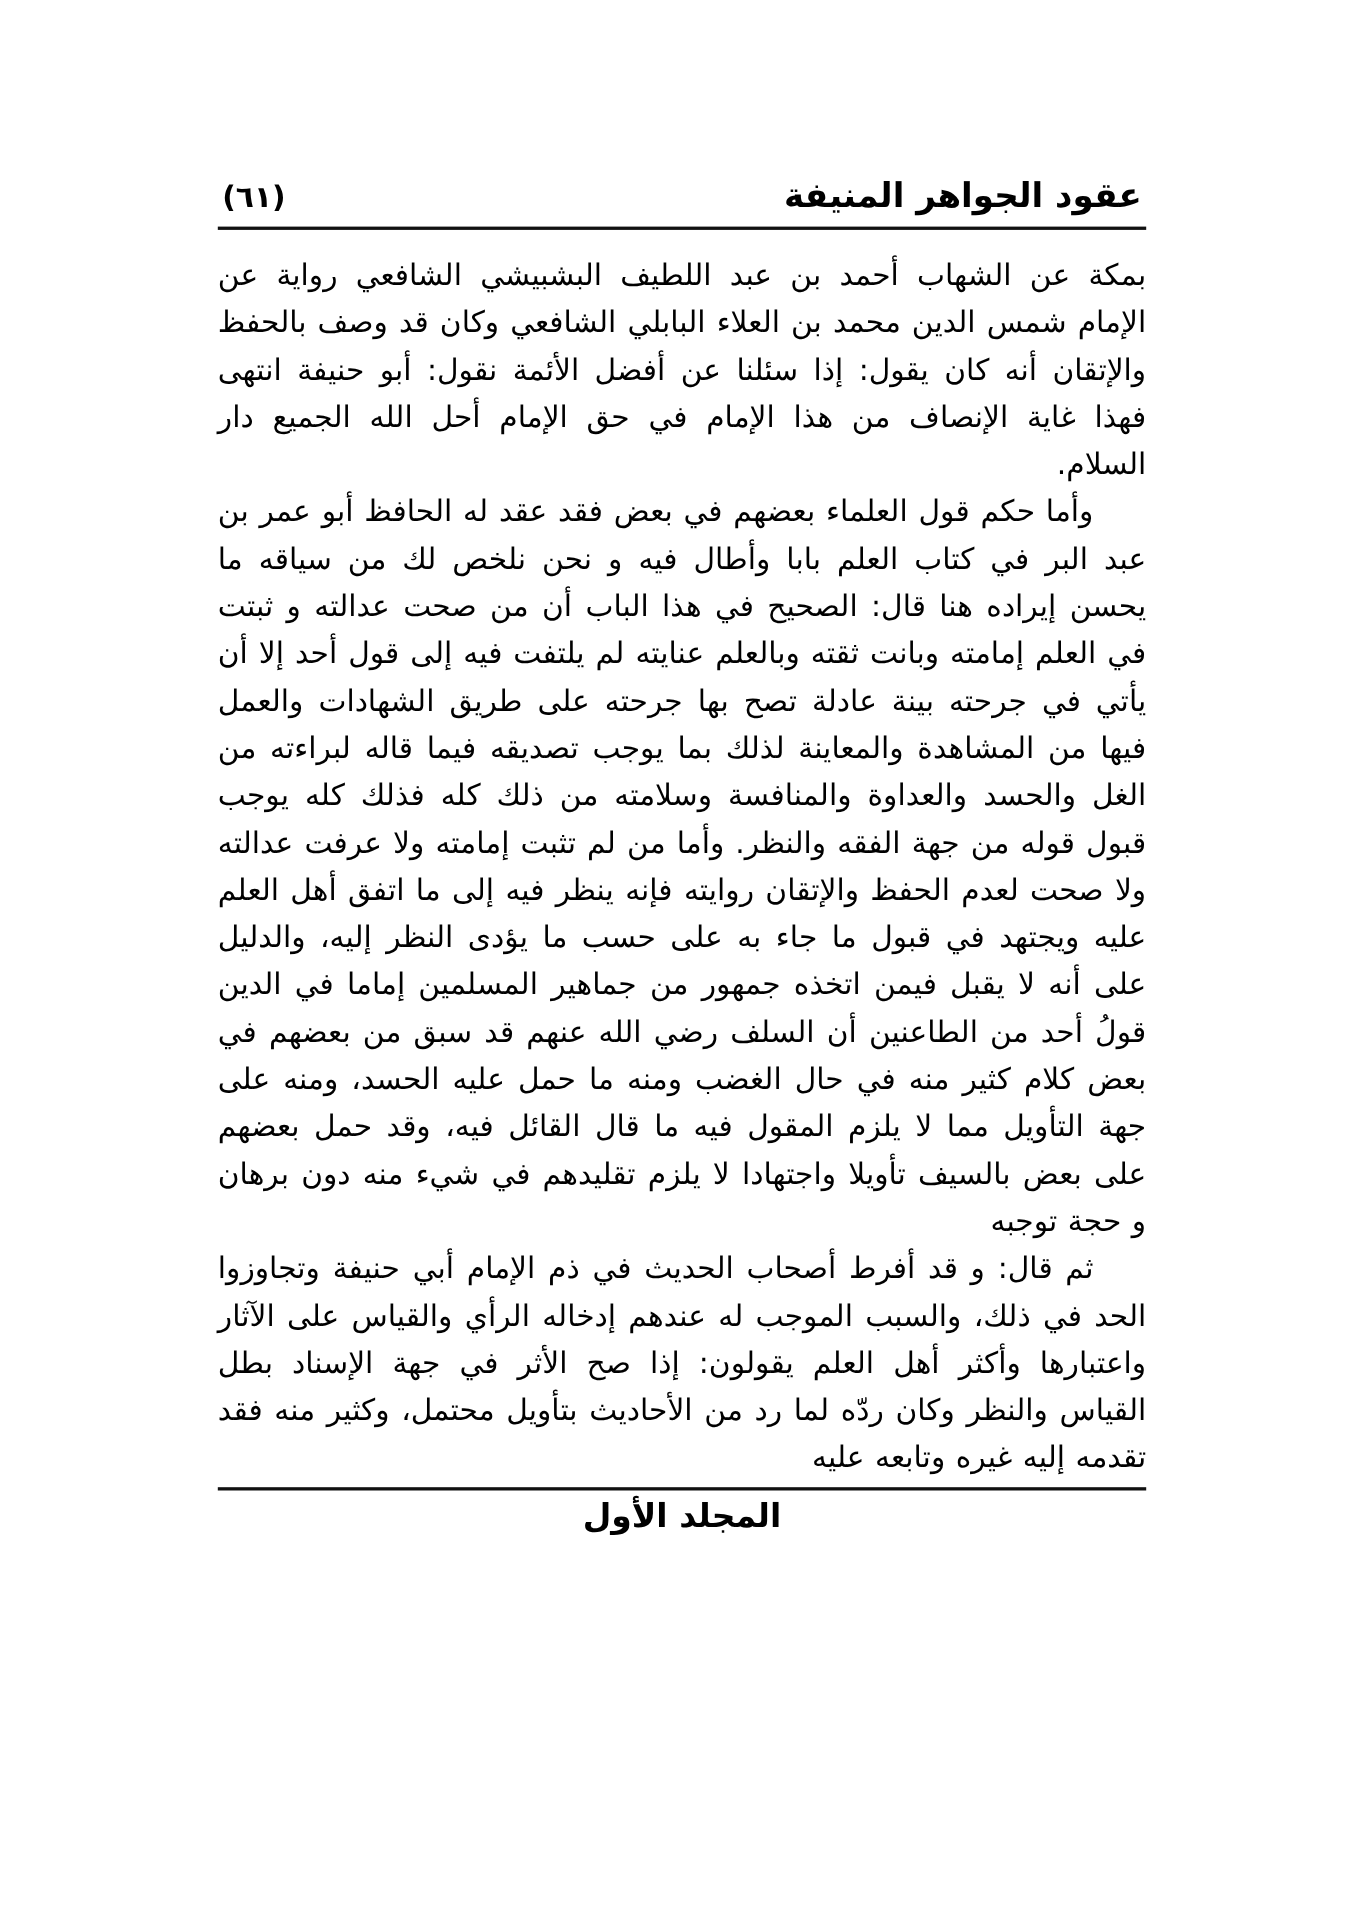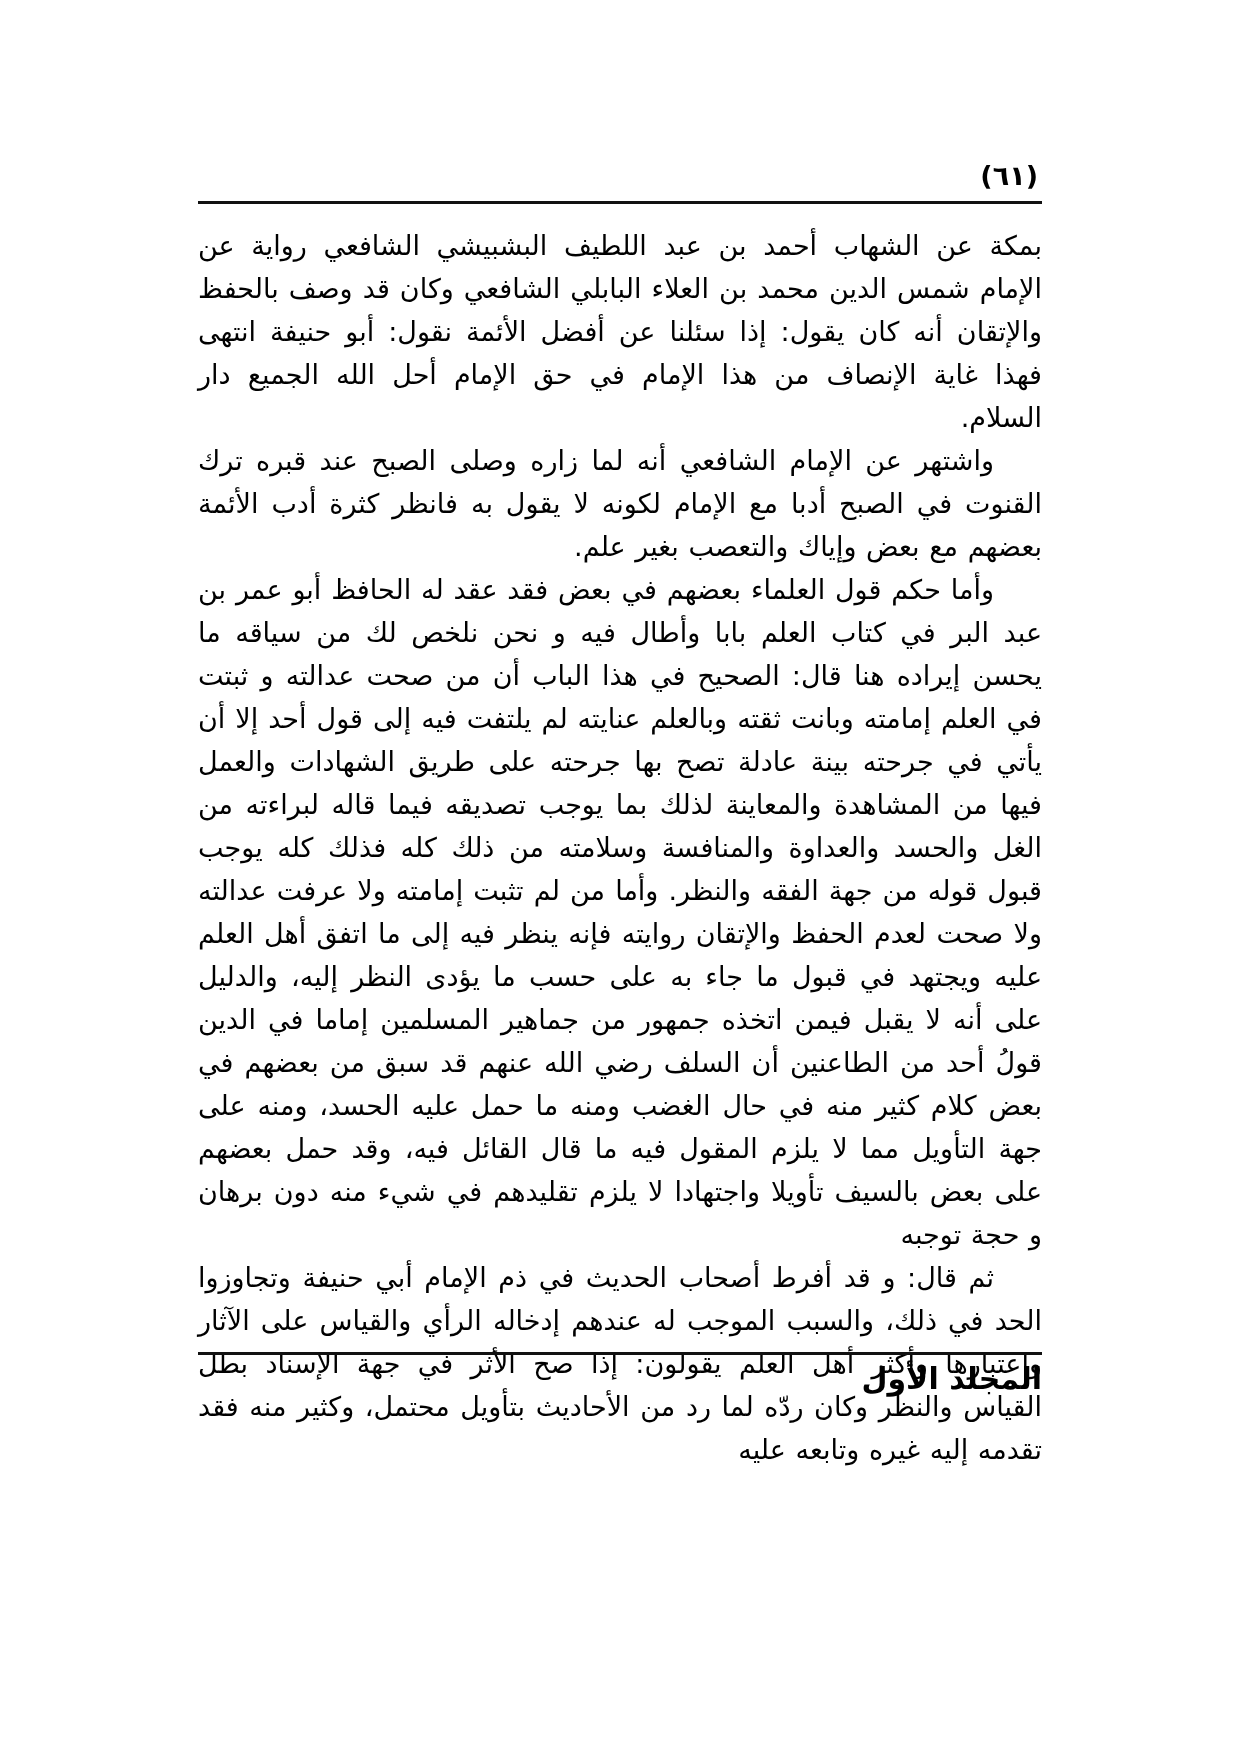--- a/index.html
+++ b/index.html
@@ -55,44 +55,44 @@
   }
   .body-text p.indent {
     text-indent: 48px;
   }
   .footer {
     position: absolute;
     top: 1352px;
     left: 198px;
     right: 198px;
     border-top: 3px solid #111111;
-    text-align: right;
+    text-align: center;
     direction: rtl;
   }
   .footer .footer-label {
     display: inline-block;
     margin-top: 6px;
     font-size: 30px;
     font-weight: bold;
   }
 </style>
 </head>
 <body>
 
 <div class="page">
 
   <div class="content">
 
     <div class="header">
+      <span class="book-title">عقود الجواهر المنيفة</span>
       <span class="page-number">(٦١)</span>
     </div>
 
     <div class="body-text">
       <p>بمكة عن الشهاب أحمد بن عبد اللطيف البشبيشي الشافعي رواية عن الإمام شمس الدين محمد بن العلاء البابلي الشافعي وكان قد وصف بالحفظ والإتقان أنه كان يقول: إذا سئلنا عن أفضل الأئمة نقول: أبو حنيفة انتهى فهذا غاية الإنصاف من هذا الإمام في حق الإمام أحل الله الجميع دار السلام.</p>
-      <p class="indent">واشتهر عن الإمام الشافعي أنه لما زاره وصلى الصبح عند قبره ترك القنوت في الصبح أدبا مع الإمام لكونه لا يقول به فانظر كثرة أدب الأئمة بعضهم مع بعض وإياك والتعصب بغير علم.</p>
       <p class="indent">وأما حكم قول العلماء بعضهم في بعض فقد عقد له الحافظ أبو عمر بن عبد البر في كتاب العلم بابا وأطال فيه و نحن نلخص لك من سياقه ما يحسن إيراده هنا قال: الصحيح في هذا الباب أن من صحت عدالته و ثبتت في العلم إمامته وبانت ثقته وبالعلم عنايته لم يلتفت فيه إلى قول أحد إلا أن يأتي في جرحته بينة عادلة تصح بها جرحته على طريق الشهادات والعمل فيها من المشاهدة والمعاينة لذلك بما يوجب تصديقه فيما قاله لبراءته من الغل والحسد والعداوة والمنافسة وسلامته من ذلك كله فذلك كله يوجب قبول قوله من جهة الفقه والنظر. وأما من لم تثبت إمامته ولا عرفت عدالته ولا صحت لعدم الحفظ والإتقان روايته فإنه ينظر فيه إلى ما اتفق أهل العلم عليه ويجتهد في قبول ما جاء به على حسب ما يؤدى النظر إليه، والدليل على أنه لا يقبل فيمن اتخذه جمهور من جماهير المسلمين إماما في الدين قولُ أحد من الطاعنين أن السلف رضي الله عنهم قد سبق من بعضهم في بعض كلام كثير منه في حال الغضب ومنه ما حمل عليه الحسد، ومنه على جهة التأويل مما لا يلزم المقول فيه ما قال القائل فيه، وقد حمل بعضهم على بعض بالسيف تأويلا واجتهادا لا يلزم تقليدهم في شيء منه دون برهان و حجة توجبه</p>
       <p class="indent">ثم قال: و قد أفرط أصحاب الحديث في ذم الإمام أبي حنيفة وتجاوزوا الحد في ذلك، والسبب الموجب له عندهم إدخاله الرأي والقياس على الآثار واعتبارها وأكثر أهل العلم يقولون: إذا صح الأثر في جهة الإسناد بطل القياس والنظر وكان ردّه لما رد من الأحاديث بتأويل محتمل، وكثير منه فقد تقدمه إليه غيره وتابعه عليه</p>
     </div>
 
   </div>
 
   <div class="footer">
     <span class="footer-label">المجلد الأول</span>
   </div>
 

